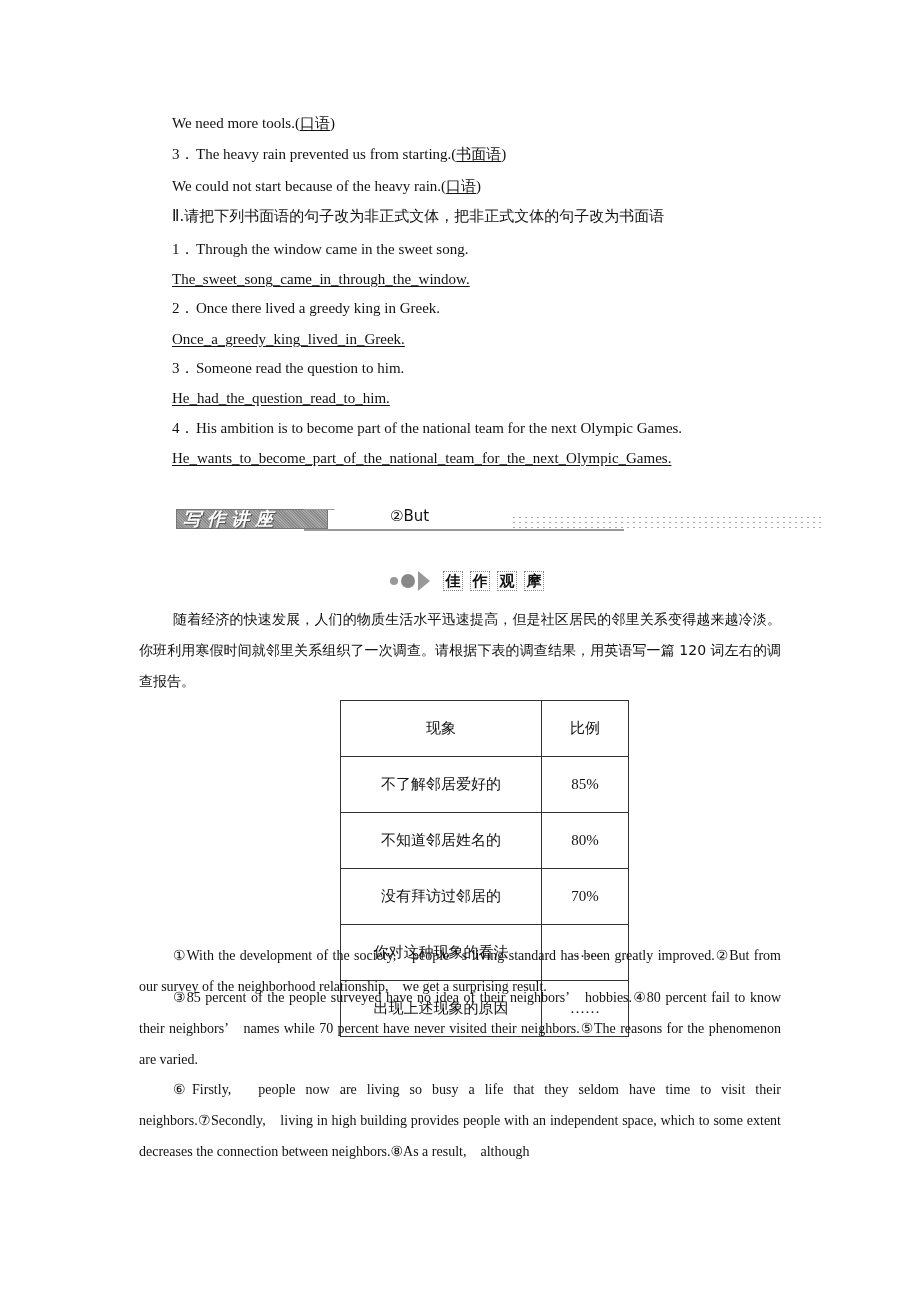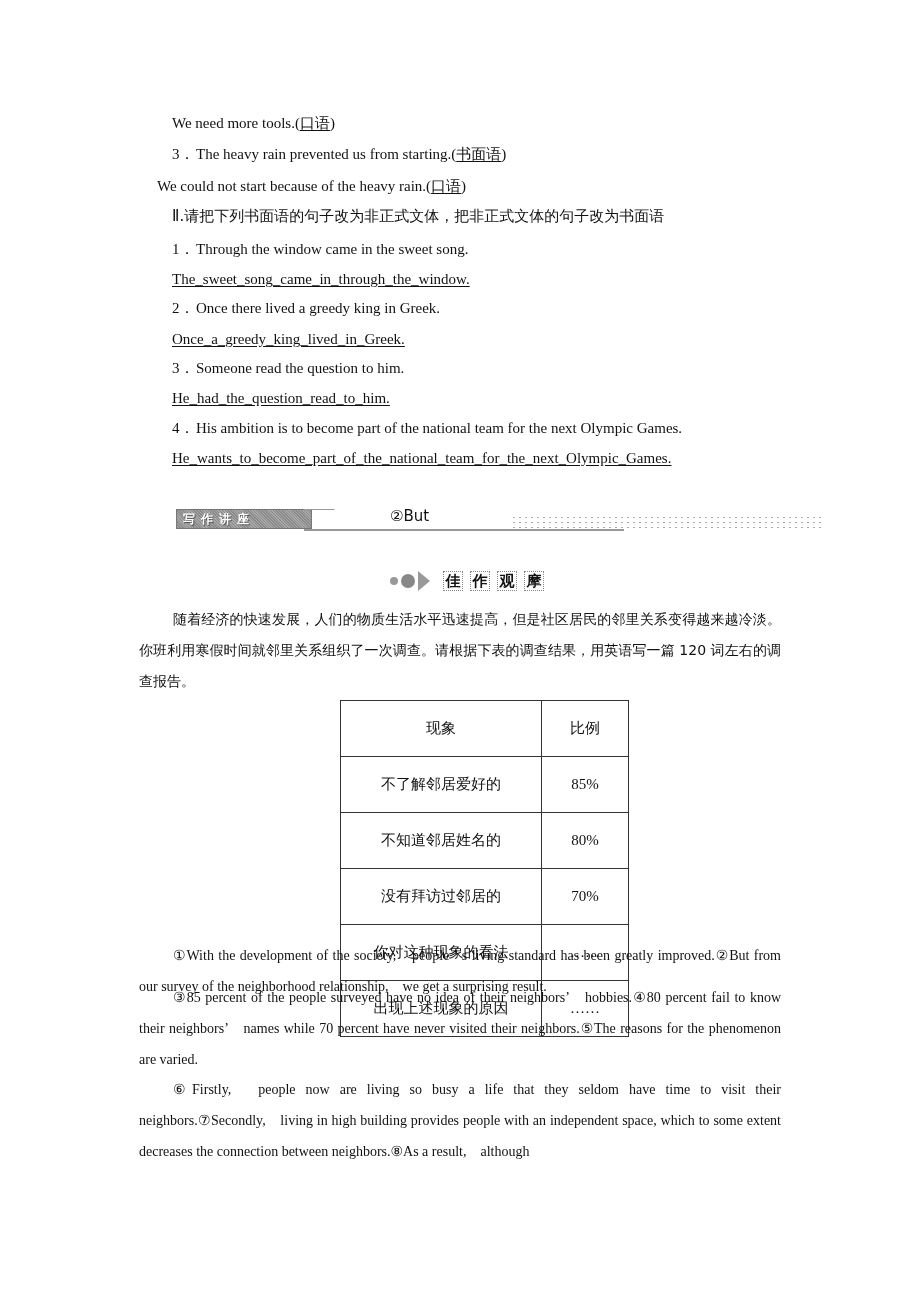--- a/index.html
+++ b/index.html
@@ -34,31 +34,32 @@
     .banner {
       position: absolute;
       left: 176px;
       top: 507px;
       width: 645px;
       height: 26px;
     }
     .banner-tag {
       position: absolute;
       left: 0; top: 2px;
-      width: 136px; height: 20px;
+      width: 152px; height: 20px;
       background: repeating-linear-gradient(45deg, #8a8a8a 0 1px, #a8a8a8 1px 2px);
       border: 1px solid #777;
       box-sizing: border-box;
       color: #fff;
-      font-size: 12px;
+      font-size: 18px;
       line-height: 18px;
       letter-spacing: 6px;
       padding-left: 6px;
       font-weight: bold;
       text-shadow: 1px 1px 0 #555;
+      font-style: italic;
     }
     .banner-line {
       position: absolute;
       left: 128px; top: 22px;
       width: 320px; height: 2px;
       background: #999;
     }
     .banner-notch {
       position: absolute;
       left: 128px; top: 2px;
@@ -139,21 +140,21 @@
   </style>
 </head>
 <body>
 
 <div class="line" style="left:172px; top:114px;">
   <span>We need more tools.(</span><span class="u cn">口语</span><span>)</span>
 </div>
 <div class="line" style="left:172px; top:145px;">
   <span class="num">3．</span><span>The heavy rain prevented us from starting.(</span><span class="u cn">书面语</span><span>)</span>
 </div>
-<div class="line" style="left:157px; top:177px;">
+<div class="line" style="left:172px; top:177px;">
   <span>We could not start because of the heavy rain.(</span><span class="u cn">口语</span><span>)</span>
 </div>
 
 <div class="line cn" style="left:172px; top:207px;">Ⅱ.请把下列书面语的句子改为非正式文体，把非正式文体的句子改为书面语</div>
 
 <div class="line" style="left:172px; top:240px;">
   <span class="num">1．</span><span>Through the window came in the sweet song.</span>
 </div>
 <div class="line u" style="left:172px; top:270px;">The_sweet_song_came_in_through_the_window.</div>
 

